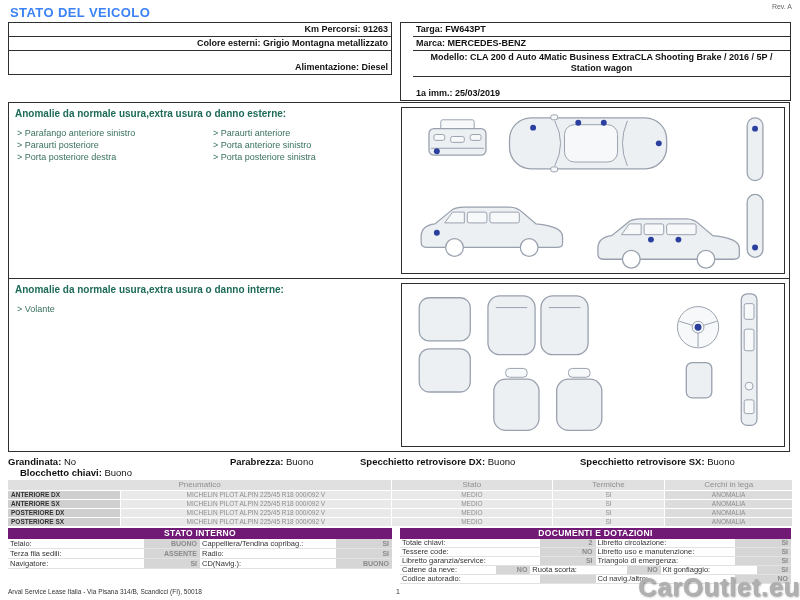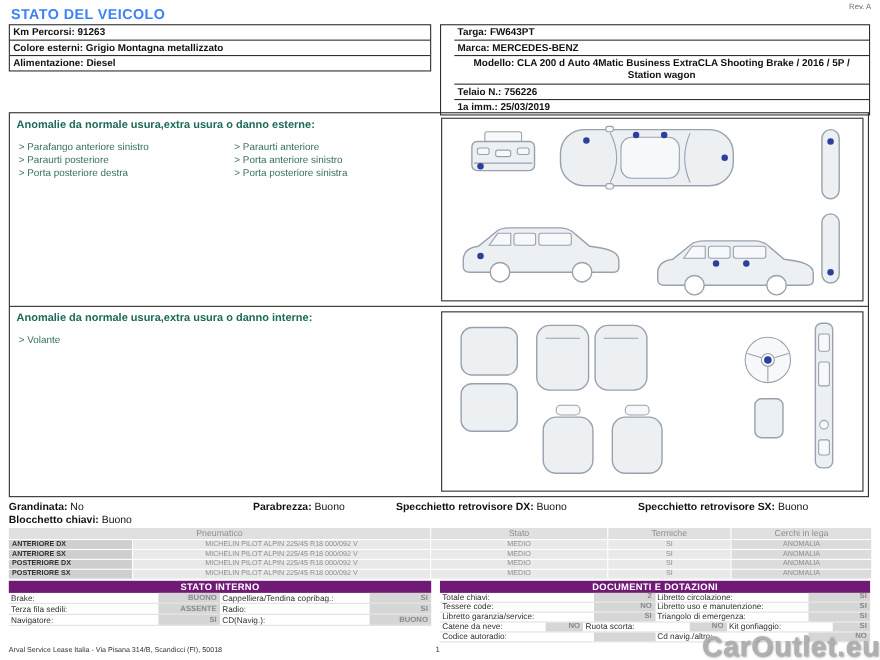--- a/index.html
+++ b/index.html
@@ -6,24 +6,24 @@
   body { background:#fff; }
   #page { position:relative; width:800px; height:600px; background:#fff; overflow:hidden;
           font-family:"Liberation Sans", sans-serif; color:#111; }
   .abs { position:absolute; }
 
   .title { left:10px; top:5px; font-size:13px; font-weight:bold; color:#3b82f6; letter-spacing:.4px; }
   .rev { right:8px; top:3px; font-size:7px; color:#666; }
 
   .info-table { border:1px solid #2f2f2f; background:#fff; }
   .info-row { border-bottom:1px solid #2f2f2f; padding:1px 3px; font-size:9px; line-height:11px; min-height:13px; }
-  .info-row:last-child { border-bottom:none; }
+  .info-row:last-child { border-bottom:none;margin-top:10px; }
   .info-row .lbl { font-weight:bold; }
   .info-row .val { font-weight:bold; }
-  .info-left { left:8px; top:22px; width:384px; }
+  .info-left { left:8px; top:22px; width:384px;text-align:right; }
   .info-right { left:400px; top:22px; width:391px;padding-left:12px; }
   .info-row.tall { min-height:26px;text-align:center; }
 
   .main-box { left:8px; top:102px; width:782px; height:350px; border:1px solid #2f2f2f; }
   .sec { position:relative; }
   .sec-ext { height:176px; border-bottom:1px solid #2f2f2f; }
   .sec-int { height:172px; }
   .sec-heading { position:absolute; left:6px; top:5px; font-size:10px; font-weight:bold; color:#1d6a58; }
   .items { position:absolute; left:8px; top:24px; display:flex; }
   .items ul { list-style:none; width:196px; }
@@ -96,24 +96,20 @@
       <span class="lbl">Targa:</span>
       <span class="val">FW643PT</span>
     </div>
     <div class="info-row">
       <span class="lbl">Marca:</span>
       <span class="val">MERCEDES-BENZ</span>
     </div>
     <div class="info-row tall">
       <span class="lbl">Modello:</span>
       <span class="val">CLA 200 d Auto 4Matic Business ExtraCLA Shooting Brake / 2016 / 5P / Station wagon</span>
-    </div>
-    <div class="info-row">
-      <span class="lbl">Telaio N.:</span>
-      <span class="val">756226</span>
     </div>
     <div class="info-row">
       <span class="lbl">1a imm.:</span>
       <span class="val">25/03/2019</span>
     </div>
   </div>
 
   <div class="abs main-box">
 
     <div class="sec sec-ext">
@@ -240,21 +236,21 @@
       <span>Buono</span>
     </span>
     <span class="pair" style="left:352px; top:0;">
       <span class="lbl">Specchietto retrovisore DX:</span>
       <span>Buono</span>
     </span>
     <span class="pair" style="left:572px; top:0;">
       <span class="lbl">Specchietto retrovisore SX:</span>
       <span>Buono</span>
     </span>
-    <span class="pair" style="left:0; top:11px;">
+    <span class="pair" style="left:12px; top:11px;">
       <span class="lbl">Blocchetto chiavi:</span>
       <span>Buono</span>
     </span>
   </div>
 
   <div class="abs tires">
     <div class="tire-header">
       <div class="th-pneu">Pneumatico</div>
       <div class="th-stato">Stato</div>
       <div class="th-term">Termiche</div>
@@ -286,21 +282,21 @@
       <div class="c-tire">MICHELIN PILOT ALPIN 225/45 R18 000/092 V</div>
       <div class="c-stato">MEDIO</div>
       <div class="c-term">SI</div>
       <div class="c-cerchi">ANOMALIA</div>
     </div>
   </div>
 
   <div class="panel panel-left">
     <div class="panel-header">STATO INTERNO</div>
     <div class="panel-row">
-      <span class="p-label">Brake:</span>
+      <span class="p-label">Telaio:</span>
       <span class="p-val">BUONO</span>
       <span class="p-label">Cappelliera/Tendina copribag.:</span>
       <span class="p-val">SI</span>
     </div>
     <div class="panel-row">
       <span class="p-label">Terza fila sedili:</span>
       <span class="p-val">ASSENTE</span>
       <span class="p-label">Radio:</span>
       <span class="p-val">SI</span>
     </div>

